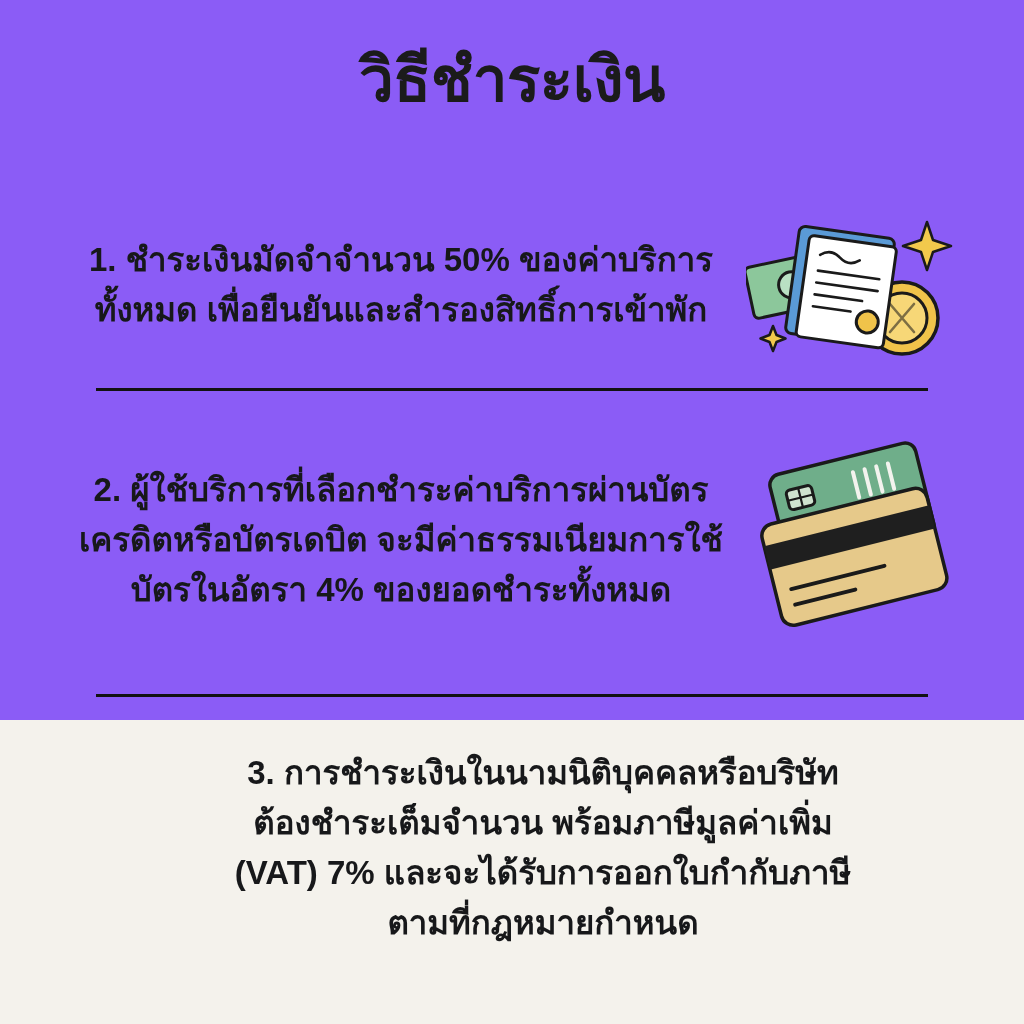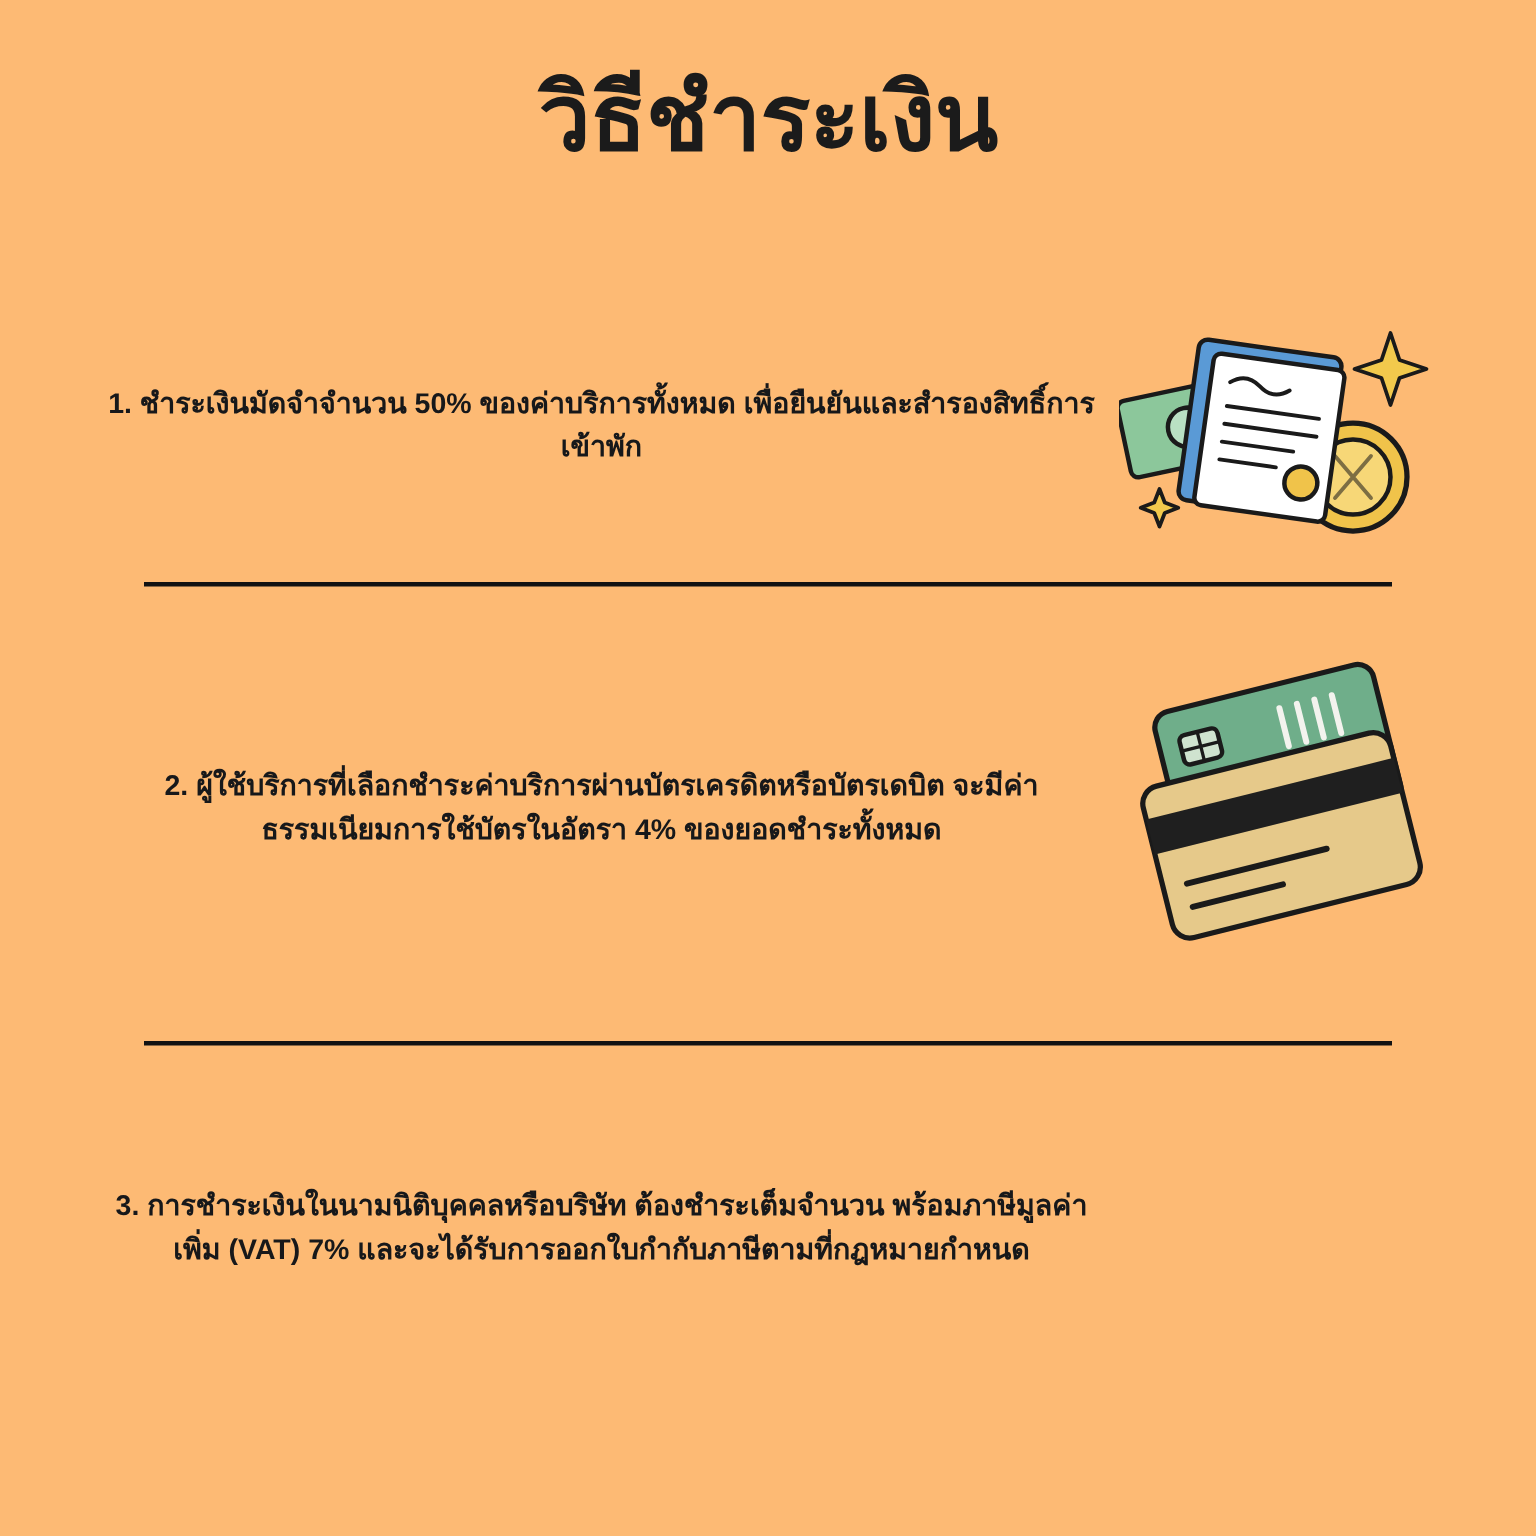--- a/index.html
+++ b/index.html
@@ -6,22 +6,22 @@
   html, body {
     width: 1024px;
     height: 1024px;
     background: #f4f2ec;
     font-family: "Liberation Sans", "DejaVu Sans", sans-serif;
     overflow: hidden;
   }
   .page {
     position: relative;
     width: 1024px;
-    height: 1024px;
-    background: #fdba74;
+    height: 720px;
+    background: #8b5cf6;
   }
 
   
   .title {
     position: absolute;
     top: 44px;
     left: 0;
     width: 100%;
     text-align: center;
     font-size: 62px;
@@ -34,28 +34,28 @@
   
   .section {
     position: absolute;
     left: 0;
     width: 1024px;
     display: flex;
     align-items: center;
   }
   .sec1 { top: 200px; height: 170px; }
   .sec2 { top: 440px; height: 200px; }
-  .sec3 { top: 720px; height: 200px; }
+  .sec3 { top: 748px; height: 200px; flex-direction: column; }
 
   .text-col {
     width: 740px;
     padding-left: 72px;
     padding-right: 10px;
     text-align: center;
-    font-size: 19px;
+    font-size: 33px;
     font-weight: 700;
     color: #17181a;
     line-height: 1.52;
   }
   .sec3 .text-col { width: 740px; }
 
   .art-col {
     flex: 1;
     height: 100%;
     position: relative;

